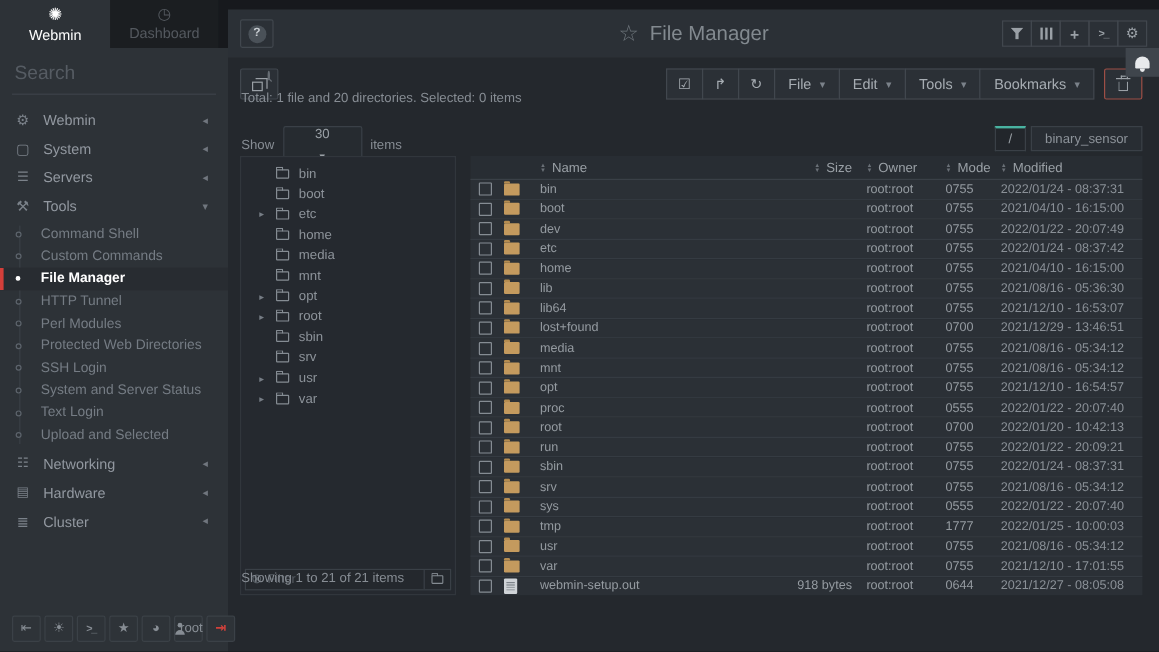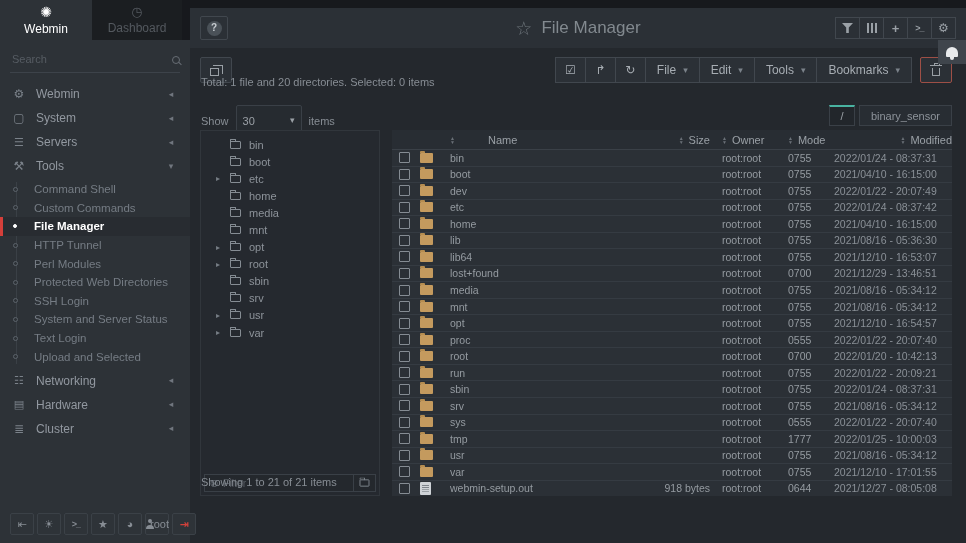--- a/index.html
+++ b/index.html
@@ -63,21 +63,21 @@
   .sorter { display:inline-flex; flex-direction:column; align-items:center; margin-right:5px; color:#6a7077; }
   .sorter i { font-style:normal; font-size:5px; line-height:4px; }
 
   
   .sidebar { width:190px; background:#2d3237; display:flex; flex-direction:column; position:relative; z-index:2; }
   .tabs { display:flex; height:40px; background:#17191d; flex:none; }
   .tab { display:flex; flex-direction:column; align-items:center; justify-content:center; gap:3px; font-size:12px; cursor:pointer; }
   .tab-webmin { width:92px; background:#2d3237; color:#fff; }
   .tab-dashboard { width:90px; background:#1b1e21; color:#54595f; }
   .search-wrap { margin:7px 10px 4px 10px; border-bottom:1px solid #3d434a; display:flex; align-items:center; flex:none; }
-  .search-input { flex:1; background:transparent; border:none; color:#9aa0a6; font-size:11px; padding:6px 4px 7px 2px; }
+  .search-input { flex:1; background:transparent; border:none; color:#9aa0a6; font-size:16px; padding:6px 4px 7px 2px; }
   .search-input::placeholder { color:#565c63; }
   .nav { flex:1; overflow:hidden; padding-top:5px; }
   .cat { height:24px; display:flex; align-items:center; padding:0 12px; color:#9298a0; font-size:12px; gap:10px; cursor:pointer; }
   .cat .ic { width:14px; color:#7b828a; }
   .cat .chev { margin-left:auto; color:#70767e; }
   .sub { position:relative; padding:2px 0 3px 0; }
   .sub::before { content:""; position:absolute; left:16px; top:4px; bottom:5px; width:1px; background:#3a4046; }
   .subitem { height:18.6px; display:flex; align-items:center; padding-left:34px; color:#757c84; font-size:11.5px; position:relative; cursor:pointer; }
   .subitem .dot { position:absolute; left:13px; width:5px; height:5px; border:1px solid #5d646c; border-radius:50%; background:#2d3237; }
   .subitem.active { color:#fff; font-weight:bold; background:#282c31; box-shadow:inset 3px 0 0 #d43f3a; }
@@ -99,21 +99,21 @@
   .trow { position:absolute; top:57px; left:10px; right:14px; display:flex; justify-content:space-between; }
   .tbtn { height:26px; width:32px; border:1px solid #41474e; border-radius:2px; display:flex; align-items:center; justify-content:center; color:#9aa0a6; background:#2b3036; cursor:pointer; }
   .btn-group { display:flex; }
   .gbtn { height:26px; border:1px solid #41474e; margin-left:-1px; display:flex; align-items:center; justify-content:center; color:#a7adb3; font-size:12px; padding:0 11px; gap:7px; background:#2b3036; cursor:pointer; }
   .gbtn.icon-only { width:31px; padding:0; }
   .gbtn .ic-caret { color:#7b828a; }
   .trash-btn { margin-left:8px; border:1px solid #9e4f46; border-radius:2px; }
   .totals { position:absolute; top:76px; left:11px; color:#878d94; font-size:11px; }
   .show-row { position:absolute; top:105px; left:11px; right:14px; display:flex; align-items:flex-start; justify-content:space-between; color:#878d94; font-size:11px; }
   .show-left { display:flex; align-items:center; gap:7px; }
-  .select { width:66px; height:31px; background:#262b30; border:1px solid #3a4047; border-radius:2px; display:flex; align-items:center; justify-content:space-between; padding:0 6px; color:#9aa0a6; cursor:pointer; }
+  .select { width:66px; height:31px; background:#262b30; border:1px solid #3a4047; border-radius:2px; display:flex; align-items:center; justify-content:space-between; padding:0 6px; color:#9aa0a6; cursor:pointer;flex-direction:column; }
   .path { display:flex; gap:4px; }
   .proot { width:26px; height:21px; background:#22262b; border:1px solid #3a4047; border-top:2px solid #49b3a1; display:flex; align-items:center; justify-content:center; color:#9aa0a6; font-size:11px; cursor:pointer; }
   .pseg { height:21px; padding:0 11px; background:#282d33; border:1px solid #3a4047; display:flex; align-items:center; color:#8d939a; font-size:11px; cursor:pointer; }
 
   .tree-panel { position:absolute; left:10px; top:130px; width:180px; height:366px; background:#25292f; border:1px solid #31363c; }
   .tree { padding:5px 0; }
   .titem { height:17.1px; display:flex; align-items:center; gap:8px; padding-left:15px; color:#8d939a; font-size:11px; cursor:pointer; }
   .titem .arrow { width:6px; font-size:8px; color:#767d85; font-style:normal; }
   .titem .arrow.hidden { visibility:hidden; }
   .filter-bar { position:absolute; left:3px; right:3px; bottom:3px; height:18px; border:1px solid #3a4047; display:flex; align-items:center; background:#24282d; }
@@ -129,25 +129,25 @@
   .row:last-child { border-bottom:none; }
   .c-cb { width:26px; padding-left:7px; display:flex; align-items:center; }
   .c-ic { width:32px; display:flex; align-items:center; padding-left:2px; }
   .c-name { flex:1; overflow:hidden; white-space:nowrap; }
   .c-size { width:90px; text-align:right; padding-right:12px; }
   .c-owner { width:66px; }
   .c-mode { width:46px; }
   .c-mod { width:118px; color:#8a9097; }
   .h-spacer { width:58px; }
   .hcell { display:flex; align-items:center; cursor:pointer; }
-  .h-name { flex:1;gap:28px; }
+  .h-name { flex:1; }
   .h-size { width:90px; justify-content:flex-end; padding-right:12px; }
   .h-owner { width:66px; }
   .h-mode { width:46px; }
-  .h-mod { width:118px;justify-content:flex-end; }
+  .h-mod { width:118px; }
   .showing { position:absolute; top:476px; left:11px; color:#878d94; font-size:11px; }
 </style>
 </head>
 <body>
 
 <div class="sidebar">
   <div class="tabs">
     <div class="tab tab-webmin">
       <span class="ic ic-webmin-logo"></span>
       <span>Webmin</span>

